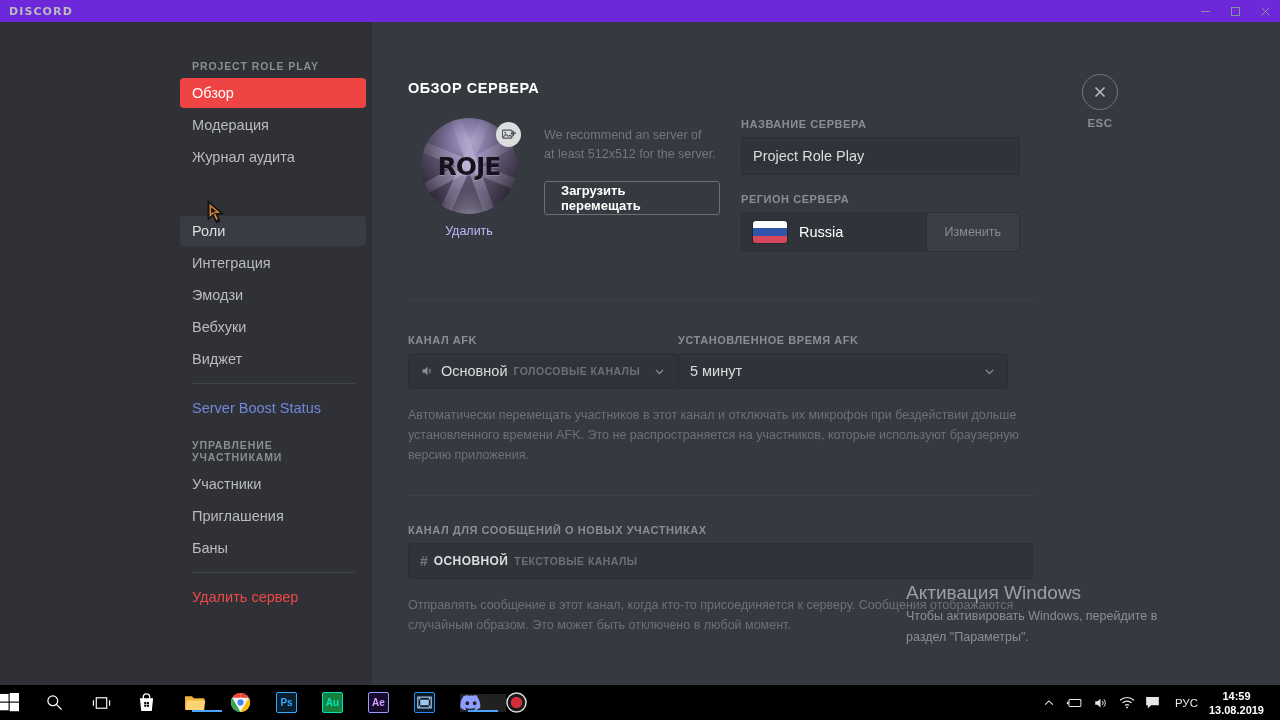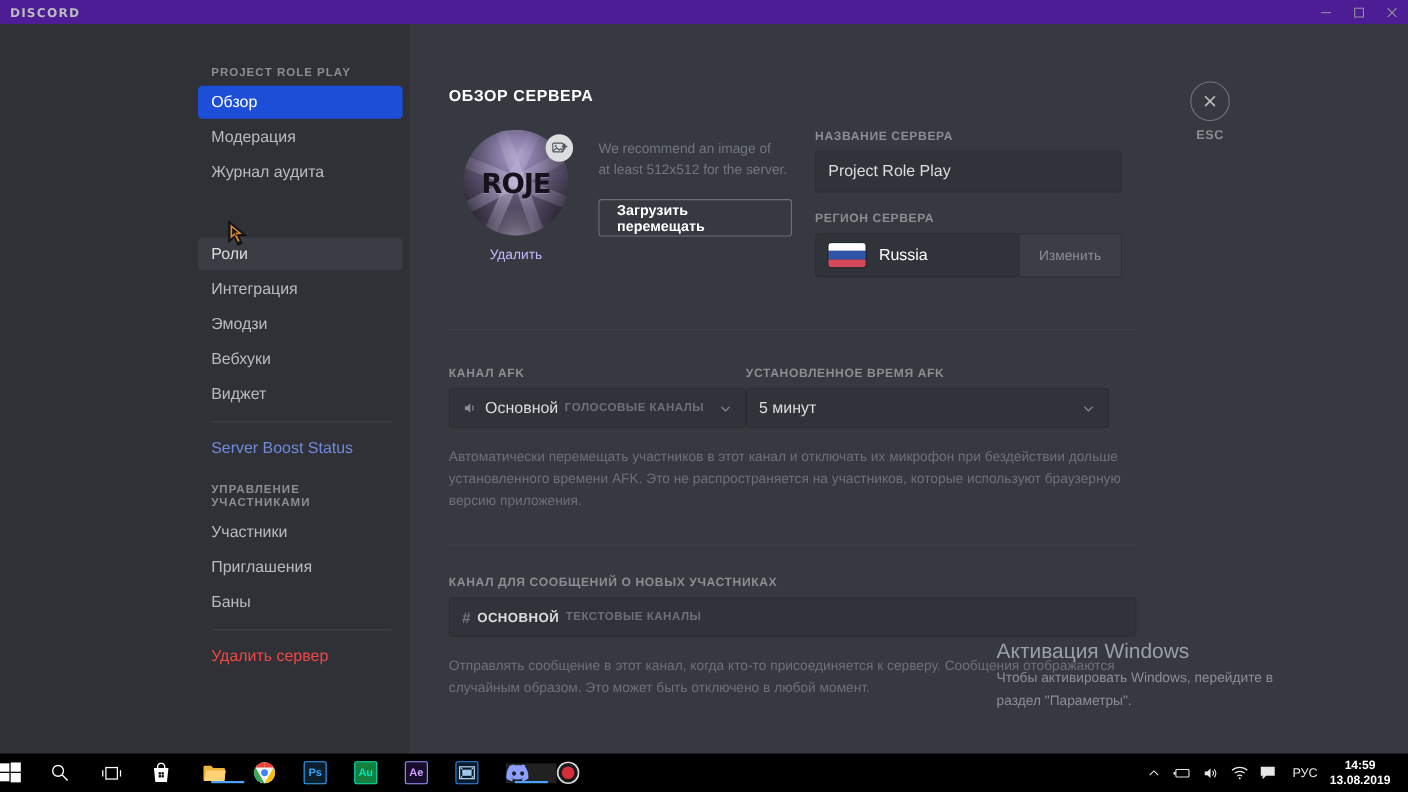--- a/index.html
+++ b/index.html
@@ -7,21 +7,21 @@
     width: 1280px; height: 720px;
     overflow: hidden;
     background: #000;
     font-family: "Liberation Sans", "DejaVu Sans", sans-serif;
   }
   #screen { position: relative; width: 1280px; height: 720px; background: #36393f; }
 
   
   #titlebar {
     position: absolute; left: 0; top: 0; width: 1280px; height: 22px;
-    background: #4c1d95; display: flex; align-items: center;
+    background: #6d28d9; display: flex; align-items: center;
   }
   #brand {
     margin-left: 9px; font-size: 11px; font-weight: bold; letter-spacing: 1.1px;
     color: #b9bbbe; font-family: "DejaVu Sans", sans-serif;
   }
   #wincontrols { margin-left: auto; display: flex; height: 22px; }
   .wbtn {
     width: 30px; height: 22px; display: flex; align-items: center; justify-content: center;
     color: #8e9297;
   }
@@ -41,21 +41,21 @@
   .side-header {
     font-size: 10.5px; font-weight: bold; letter-spacing: .9px;
     color: #8a8e93; text-transform: uppercase;
     padding: 0 10px 6px 12px;
   }
   .side-item {
     height: 30px; display: flex; align-items: center;
     padding: 0 10px 0 12px; margin-bottom: 2px; border-radius: 4px;
     font-size: 14.5px; color: #b9bbbe; white-space: nowrap;
   }
-  .side-item.active { background: #1d4ed8; color: #ffffff; font-weight: 500; }
+  .side-item.active { background: #ef4444; color: #ffffff; font-weight: 500; }
   .side-item.hover { background: #393c43; color: #dcddde; margin-top: 44px; }
   .side-item.link { color: #7289da; }
   .side-item.danger { color: #f04747; }
   .side-sep { height: 1px; background: #3f4248; margin: 9px 10px 9px 12px; }
 
   #content-region {
     flex: 1; background: #36393f; position: relative;
     padding: 58px 0 0 36px;
   }
   #content { width: 630px; }
@@ -317,21 +317,21 @@
                   <circle cx="3.6" cy="5.4" r="1" fill="currentColor"></circle>
                   <path d="M1.2 10.5 L4.6 7.2 L7.2 9.6 L9 8.2 L11.3 10.6" fill="none" stroke="currentColor" stroke-width="1.2"></path>
                   <path d="M13 3 L13 9 M10 6 L16 6" stroke="currentColor" stroke-width="1.6"></path>
                 </svg>
               </div>
             </div>
             <div class="icon-remove">Удалить</div>
           </div>
 
           <div class="upload-col">
-            <div class="recommend">We recommend an image of</div>
+            <div class="recommend">We recommend an server of</div>
             <div class="recommend">at least 512x512 for the server.</div>
             <div class="upload-btn">Загрузить перемещать</div>
           </div>
 
           <div class="fields-col">
             <div class="field-label">НАЗВАНИЕ СЕРВЕРА</div>
             <div class="text-input">
               <span>Project Role Play</span>
             </div>
 

